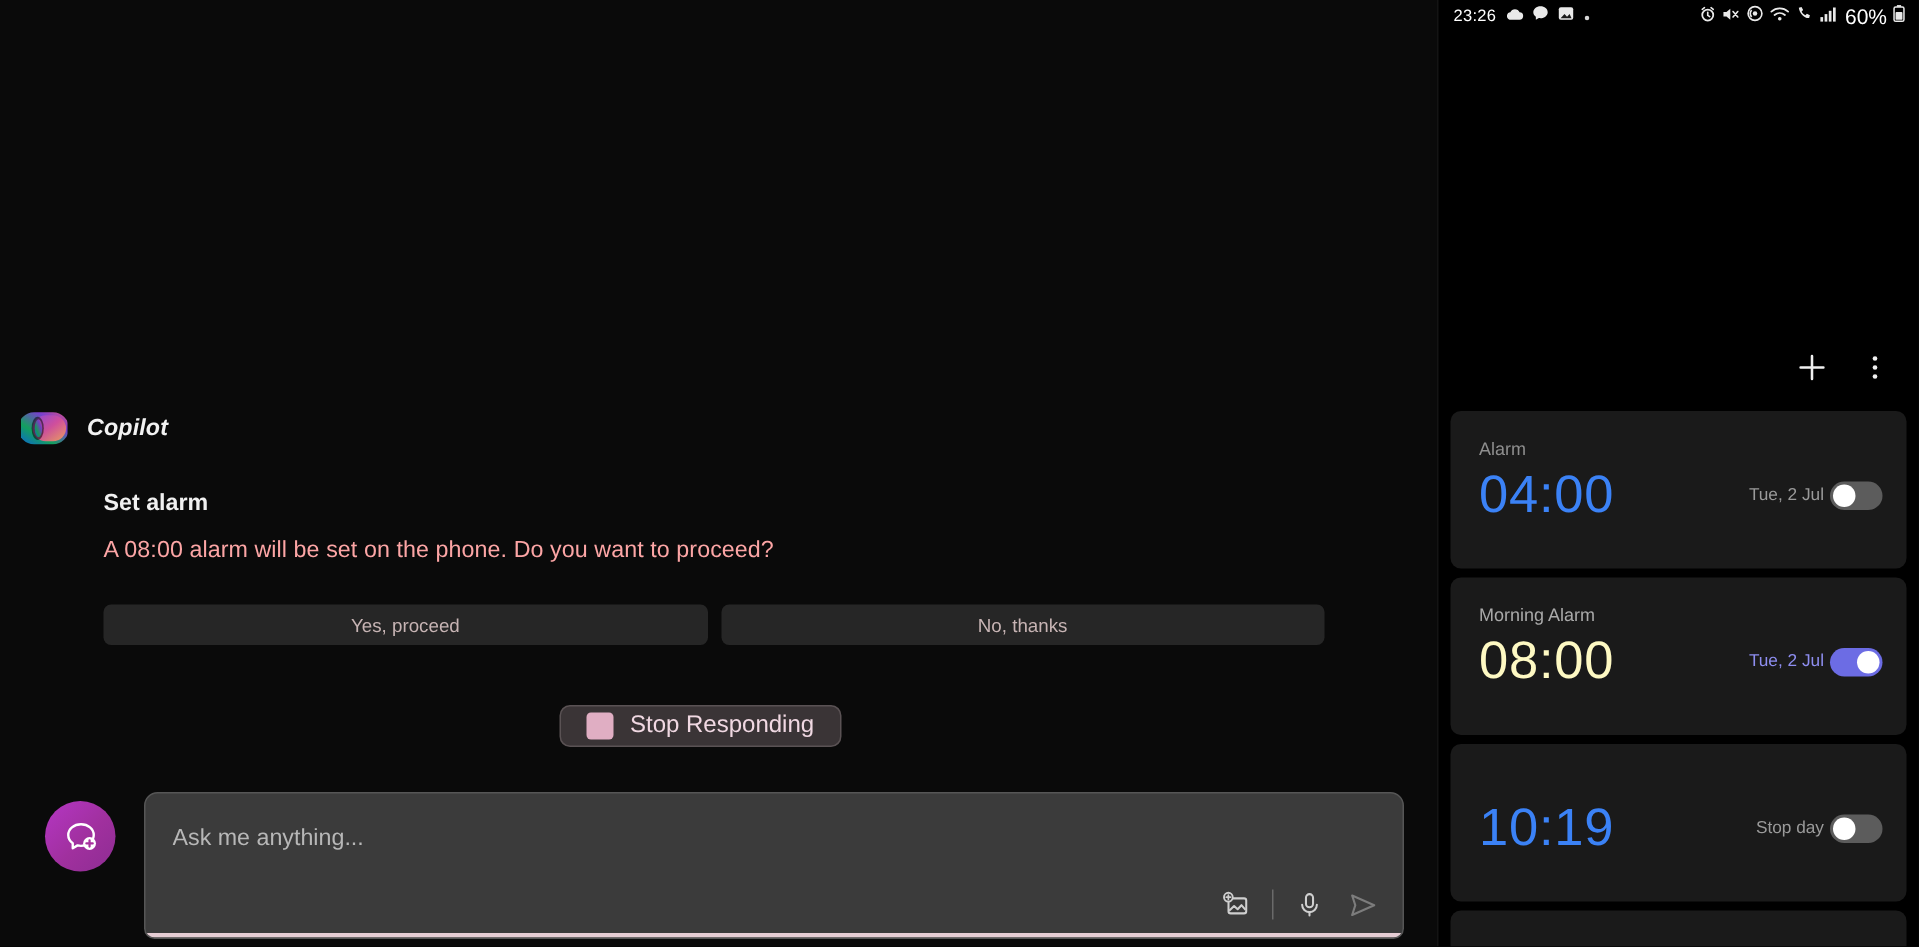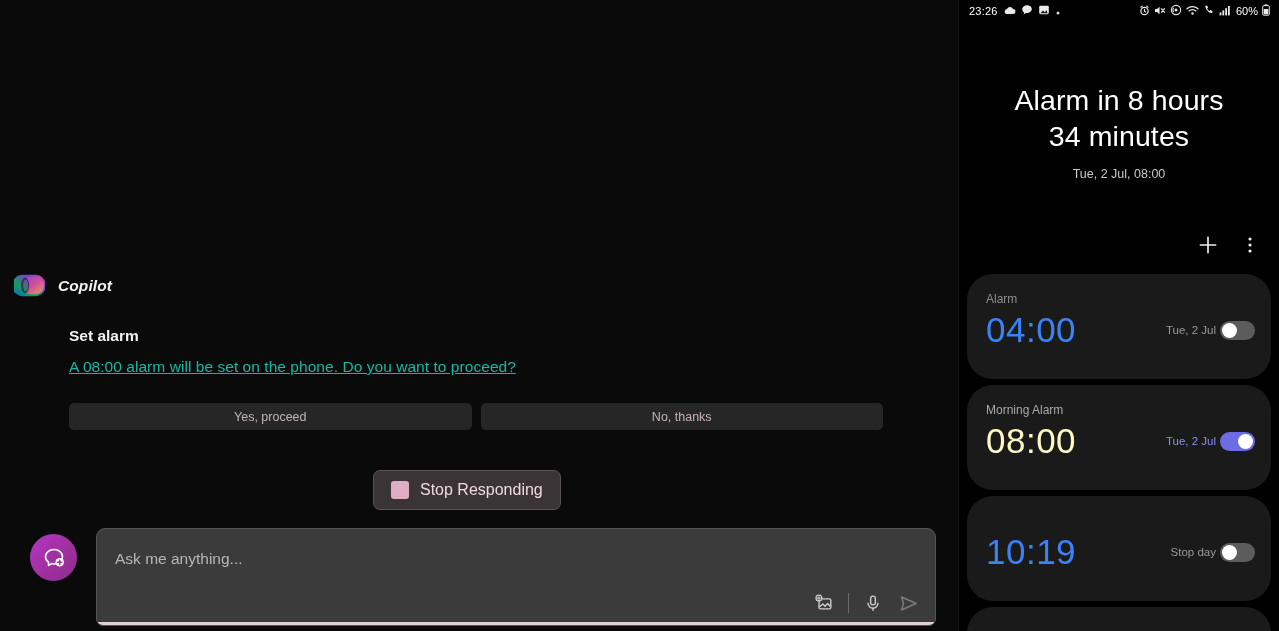--- a/index.html
+++ b/index.html
@@ -45,23 +45,22 @@
     position:absolute;
     left:69px; top:327px;
     font-size:15.5px;
     font-weight:bold;
     color:#f0f0f0;
   }
   #card-body {
     position:absolute;
     left:69px; top:358px;
     font-size:15.5px;
-    color:#14b8a6;
+    color:#fca5a5;
     letter-spacing:.05px;
-    text-decoration:underline;
   }
 
   #choice-row {
     position:absolute;
     left:69px; top:403px;
     width:814px;
     display:flex;
     gap:9px;
   }
   .choice-btn {
@@ -76,21 +75,21 @@
     cursor:pointer;
     display:flex;
     align-items:center;
     justify-content:center;
     text-align:center;
   }
 
   #stop-responding {
     position:absolute;
     left:373px; top:470px;
-    height:40px;
+    height:28px;
     padding:0 17px;
     background:#3a3436;
     border:1px solid #5a5254;
     border-radius:7px;
     display:flex;
     align-items:center;
     gap:11px;
     cursor:pointer;
   }
   #stop-square {
@@ -201,21 +200,21 @@
     color:#ffffff;
     letter-spacing:.2px;
   }
   #status-right {
     margin-left:auto;
     display:flex;
     align-items:center;
     gap:4px;
   }
   #battery-pct {
-    font-size:11px;
+    font-size:14px;
     color:#ffffff;
     margin-left:1px;
   }
   .sb-ico { display:block; }
 
   #alarm-hero {
     position:absolute;
     left:0; right:0; top:82px;
     text-align:center;
     padding:0 14px;
@@ -252,21 +251,21 @@
     position:absolute;
     left:8px; right:8px; top:274px;
     bottom:-40px;
     display:flex;
     flex-direction:column;
     gap:6px;
   }
   .alarm-card {
     position:relative;
     background:#1a1a1a;
-    border-radius:26px;
+    border-radius:7px;
     height:105px;
     padding:18px 16px 0 19px;
     cursor:pointer;
     flex:0 0 105px;
   }
   .alarm-name {
     font-size:12px;
     color:#a9a9a9;
     margin-bottom:2px;
     min-height:14px;
@@ -467,25 +466,20 @@
       <span class="sb-ico">
         <svg width="8" height="12" viewBox="0 0 8 12">
             <rect x="2.6" y="0.4" width="2.8" height="1.2" fill="#e9e9e9"></rect>
             <rect x="0.7" y="1.6" width="6.6" height="9.6" rx="1.1" stroke="#e9e9e9" stroke-width="1" fill="none"></rect>
             <rect x="1.7" y="5" width="4.6" height="5.2" rx=".6" fill="#e9e9e9"></rect>
           </svg>
       </span>
     </div>
   </div>
 
-  <div id="alarm-hero">
-    <div id="hero-line1">Alarm in 8 hours</div>
-    <div id="hero-line2">34 minutes</div>
-    <div id="hero-sub">Tue, 2 Jul, 08:00</div>
-  </div>
 
   <div id="alarm-toolbar">
     <span class="toolbar-btn">
       <svg width="22" height="22" viewBox="0 0 22 22">
           <path d="M11 3.4v15.2M3.4 11h15.2" stroke="#f0f0f0" stroke-width="1.7" stroke-linecap="round"></path>
         </svg>
     </span>
     <span class="toolbar-btn">
       <svg width="20" height="20" viewBox="0 0 20 20">
           <circle cx="10" cy="4" r="1.55" fill="#f0f0f0"></circle>

